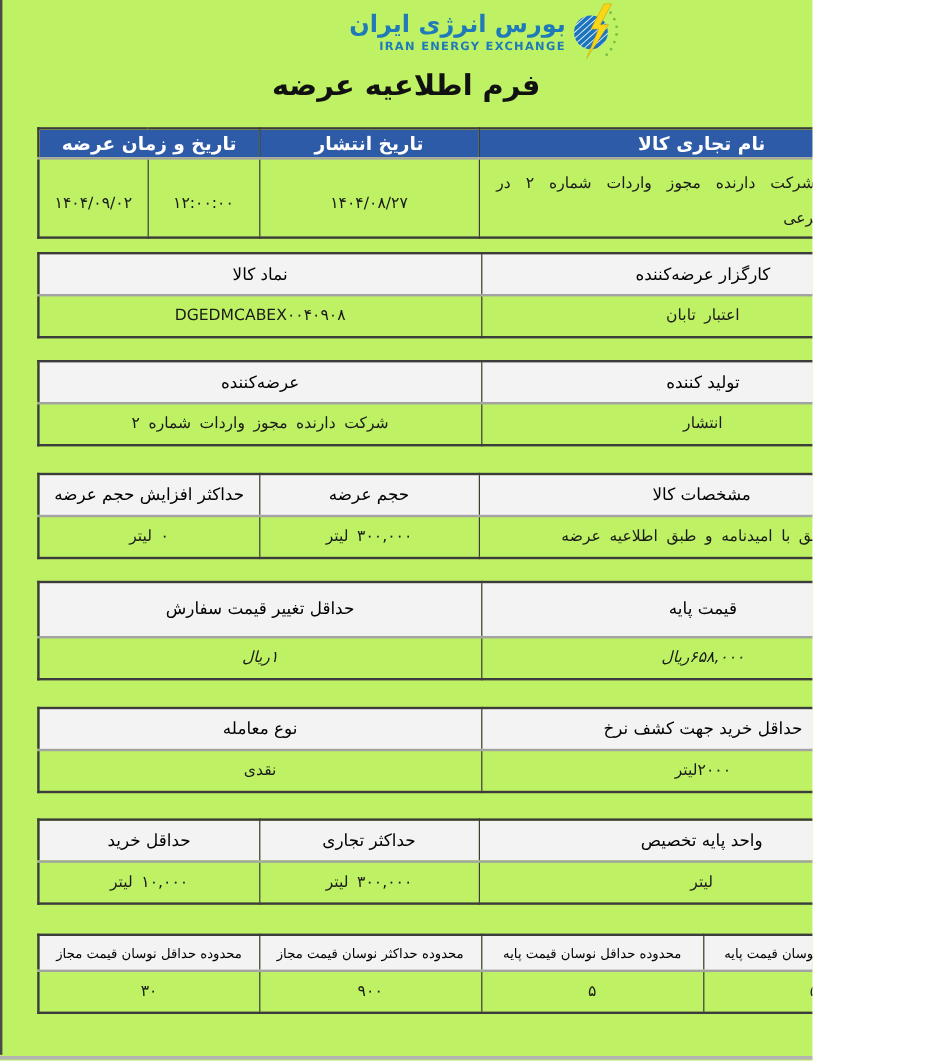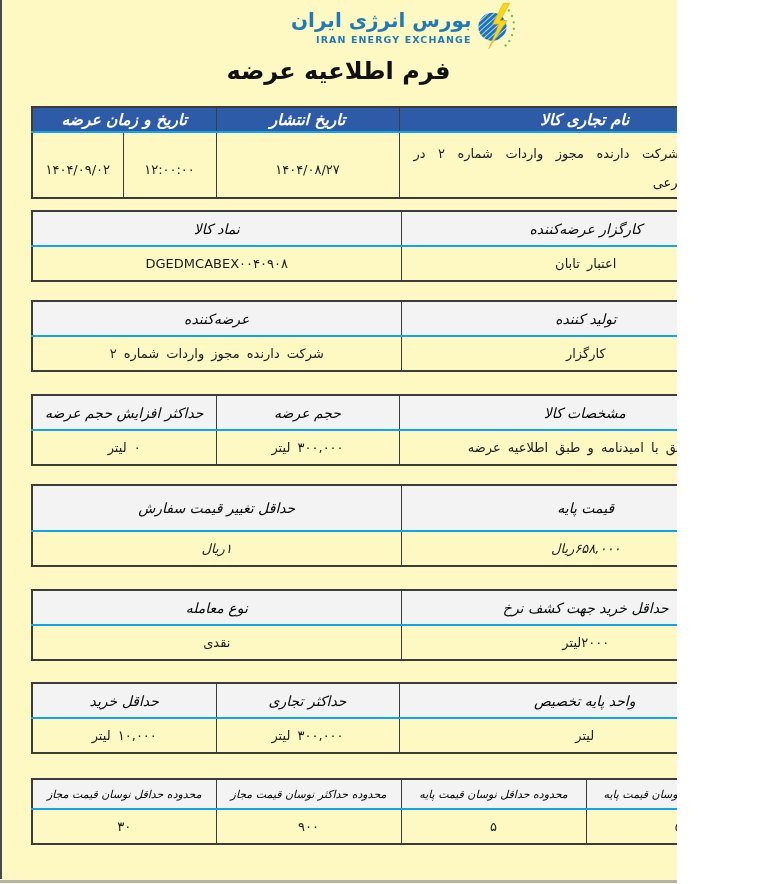--- a/index.html
+++ b/index.html
@@ -4,21 +4,21 @@
 <style>
   * { margin:0; padding:0; box-sizing:border-box; }
   html,body { background:#ffffff; }
   body {
     width:779px; height:884px;
     font-family:"DejaVu Sans", sans-serif;
     position:relative;
   }
   .page {
     position:relative; width:677px; height:884px;
-    background:#fef9c3; direction:rtl; overflow:hidden;
+    background:#bef264; direction:rtl; overflow:hidden;
   }
   .frame-left {
     position:absolute; left:0; top:0; width:2px; height:879px;
     background:#4a4a4a; z-index:6;
   }
   .frame-bottom {
     position:absolute; left:0; top:880px; width:779px; height:3px;
     background:#b3b3b3; z-index:6;
   }
   
@@ -43,21 +43,21 @@
   }
   
   table.tbl {
     position:absolute; left:31px; width:739px;
     border-collapse:collapse; table-layout:fixed; direction:rtl;
     border:2px solid #3c3c3c;
   }
   table.tbl th, table.tbl td {
     border:1px solid #3c3c3c; text-align:center; overflow:hidden;
   }
-  table.tbl th { border-bottom:2px solid #0ea5e9;font-style:italic; }
+  table.tbl th { border-bottom:2px solid #a3a3a3; }
   th.blue {
     background:#2e5ba8; color:#ffffff; font-weight:bold;
     font-size:15.5px; height:25px;
   }
   th.gray {
     background:#f3f3f3; color:#000000; font-weight:normal;
     font-size:14px; height:35px;
   }
   table.tbl td {
     font-size:13px; color:#1a1a1a; height:35px; vertical-align:middle;
@@ -156,21 +156,21 @@
     <colgroup>
         <col style="width:370px">
         <col style="width:369px">
       </colgroup>
     <tbody>
         <tr>
       <th class="gray">تولید کننده</th>
       <th class="gray">عرضه‌کننده</th>
     </tr>
     <tr>
-      <td>کارگزار</td>
+      <td>انتشار</td>
       <td>شرکت دارنده مجوز واردات شماره ۲</td>
     </tr>
   </tbody>
     </table>
 
   <table class="tbl t4" style="top:394px">
     <colgroup>
         <col style="width:372px">
         <col style="width:183px">
         <col style="width:184px">

